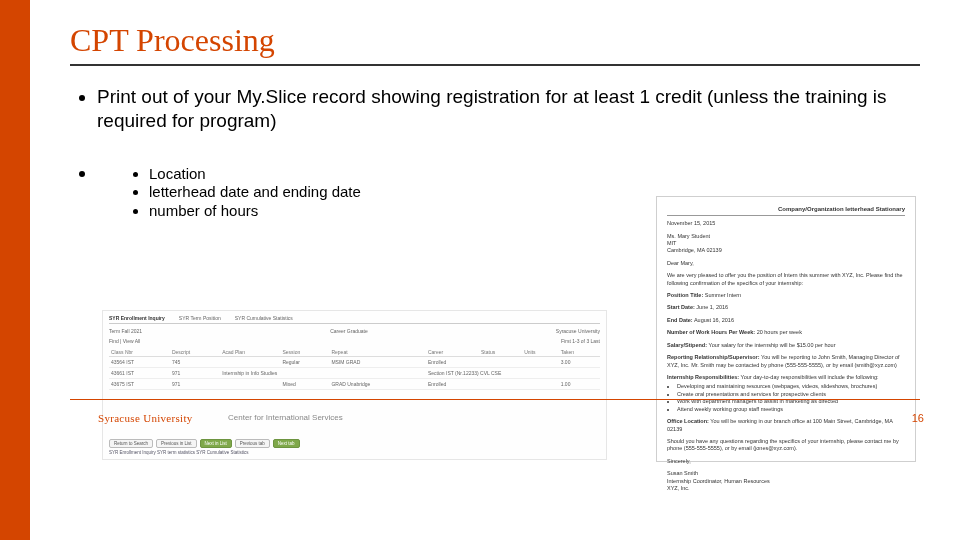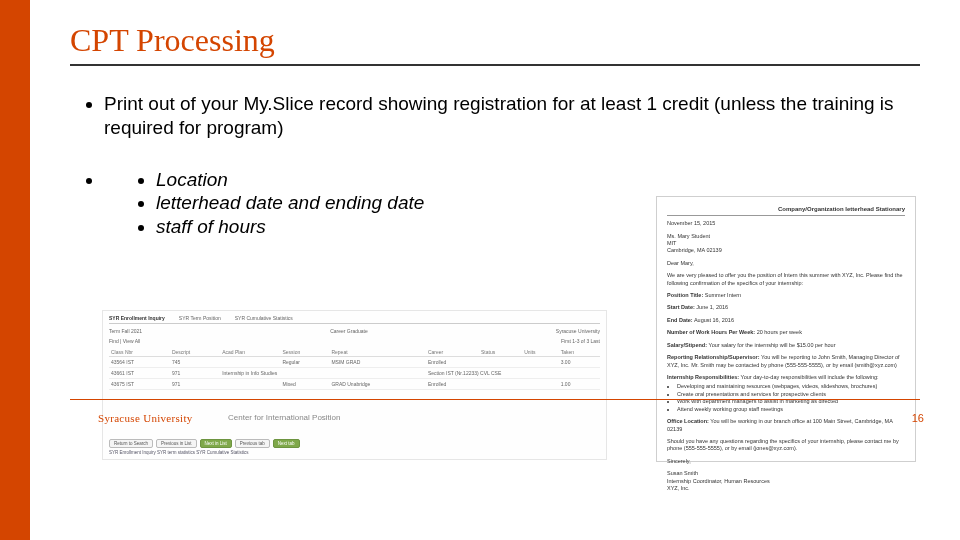--- a/index.html
+++ b/index.html
@@ -47,35 +47,34 @@
     left: 70px;
     top: 80px;
     width: 850px;
     font-family: Verdana, Arial, sans-serif;
     color: #000;
     line-height: 1.25;
   }
   ul.top {
     list-style: disc;
     padding-left: 22px;
-    margin: 12px;
+    margin: 5px;
   }
   ul.top > li {
     font-size: 19px;
     margin-bottom: 28px;
   }
   ul.sub {
     list-style: disc;
     padding-left: 52px;
     margin: 2px 0 0 0;
   }
   ul.sub > li {
-    font-size: 19px;
+    font-size: 15px;
     margin: 0;
-    font-style: italic;
   }
   
   .record-mock {
     position: absolute;
     left: 102px;
     top: 310px;
     width: 505px;
     height: 150px;
     background: #fefefe;
     border: 1px solid #e6e6e6;
@@ -211,21 +210,21 @@
   <div class="title">CPT Processing</div>
   <div class="title-underline"></div>
 
   <div class="content">
     <ul class="top">
       <li>Print out of your My.Slice record showing registration for at least 1 credit (unless the training is required for program)</li>
       <li>
         <ul class="sub">
           <li>Location</li>
           <li>letterhead date and ending date</li>
-          <li>staff of hours</li>
+          <li>number of hours</li>
         </ul>
       </li>
     </ul>
   </div>
 
   <div class="record-mock">
     <div class="record-tabs">
       <span>SYR Enrollment Inquiry</span>
       <span>SYR Term Position</span>
       <span>SYR Cumulative Statistics</span>
@@ -348,15 +347,15 @@
     <div class="letter-block">Sincerely,</div>
     <div>
       <div>Susan Smith</div>
       <div>Internship Coordinator, Human Resources</div>
       <div>XYZ, Inc.</div>
     </div>
   </div>
 
   <div class="footer-line"></div>
   <div class="footer-logo">Syracuse University</div>
-  <div class="footer-center">Center for International Position</div>
+  <div class="footer-center">Center for International Services</div>
   <div class="page-num">16</div>
 </div>
 
 </body></html>

